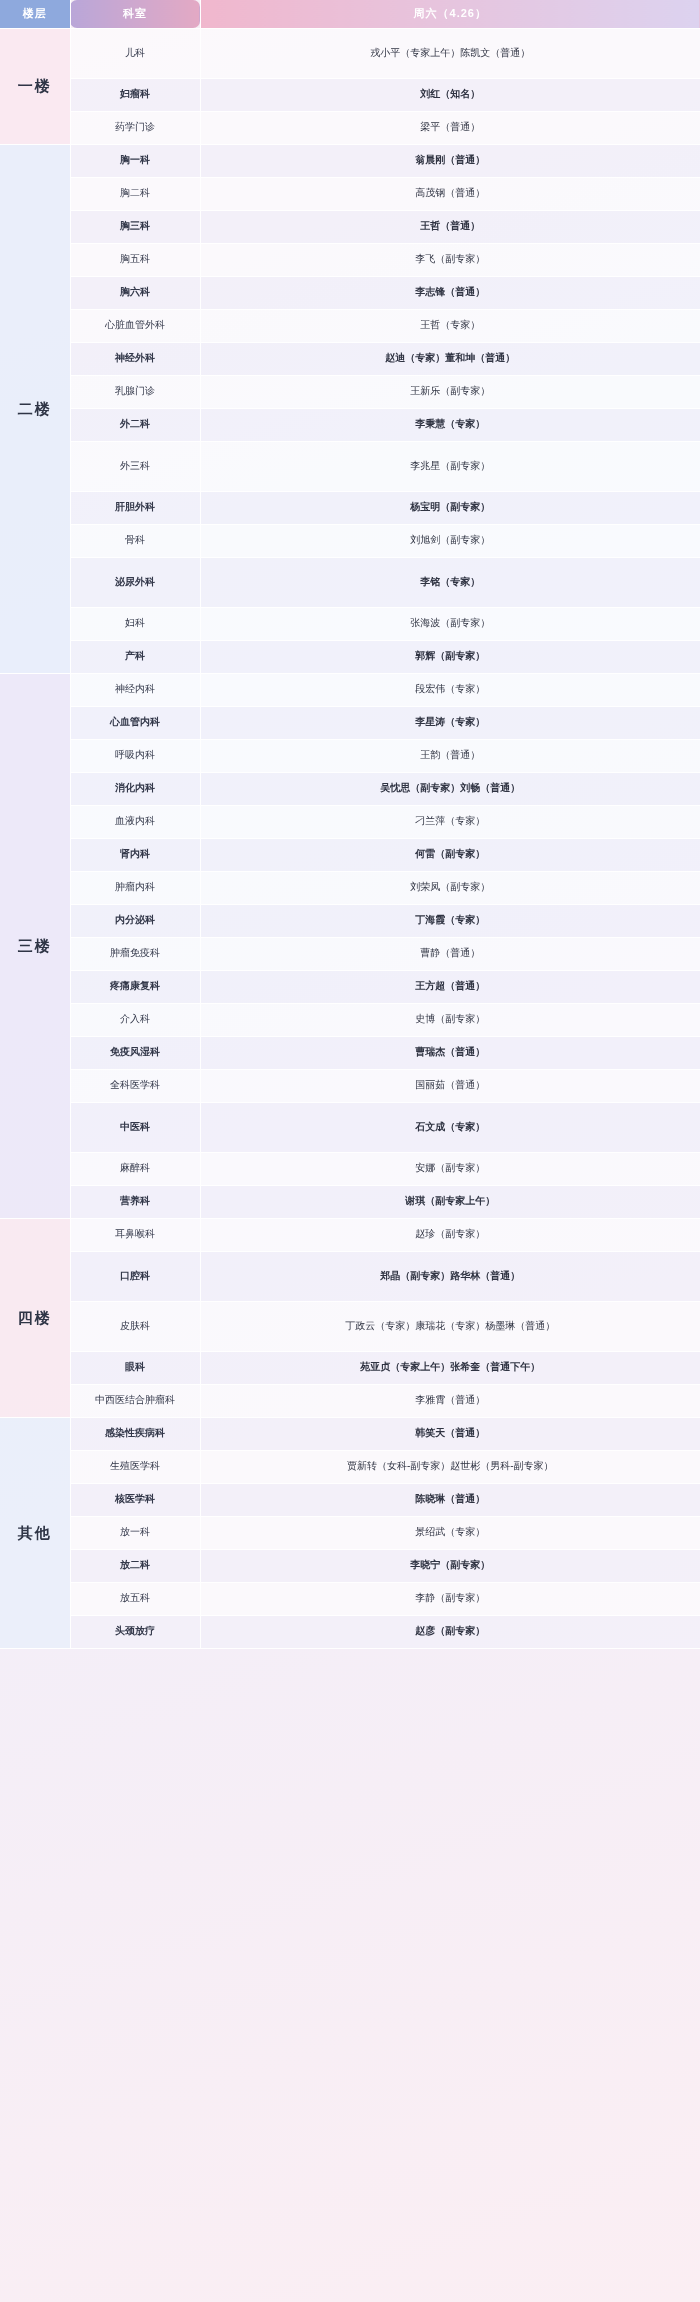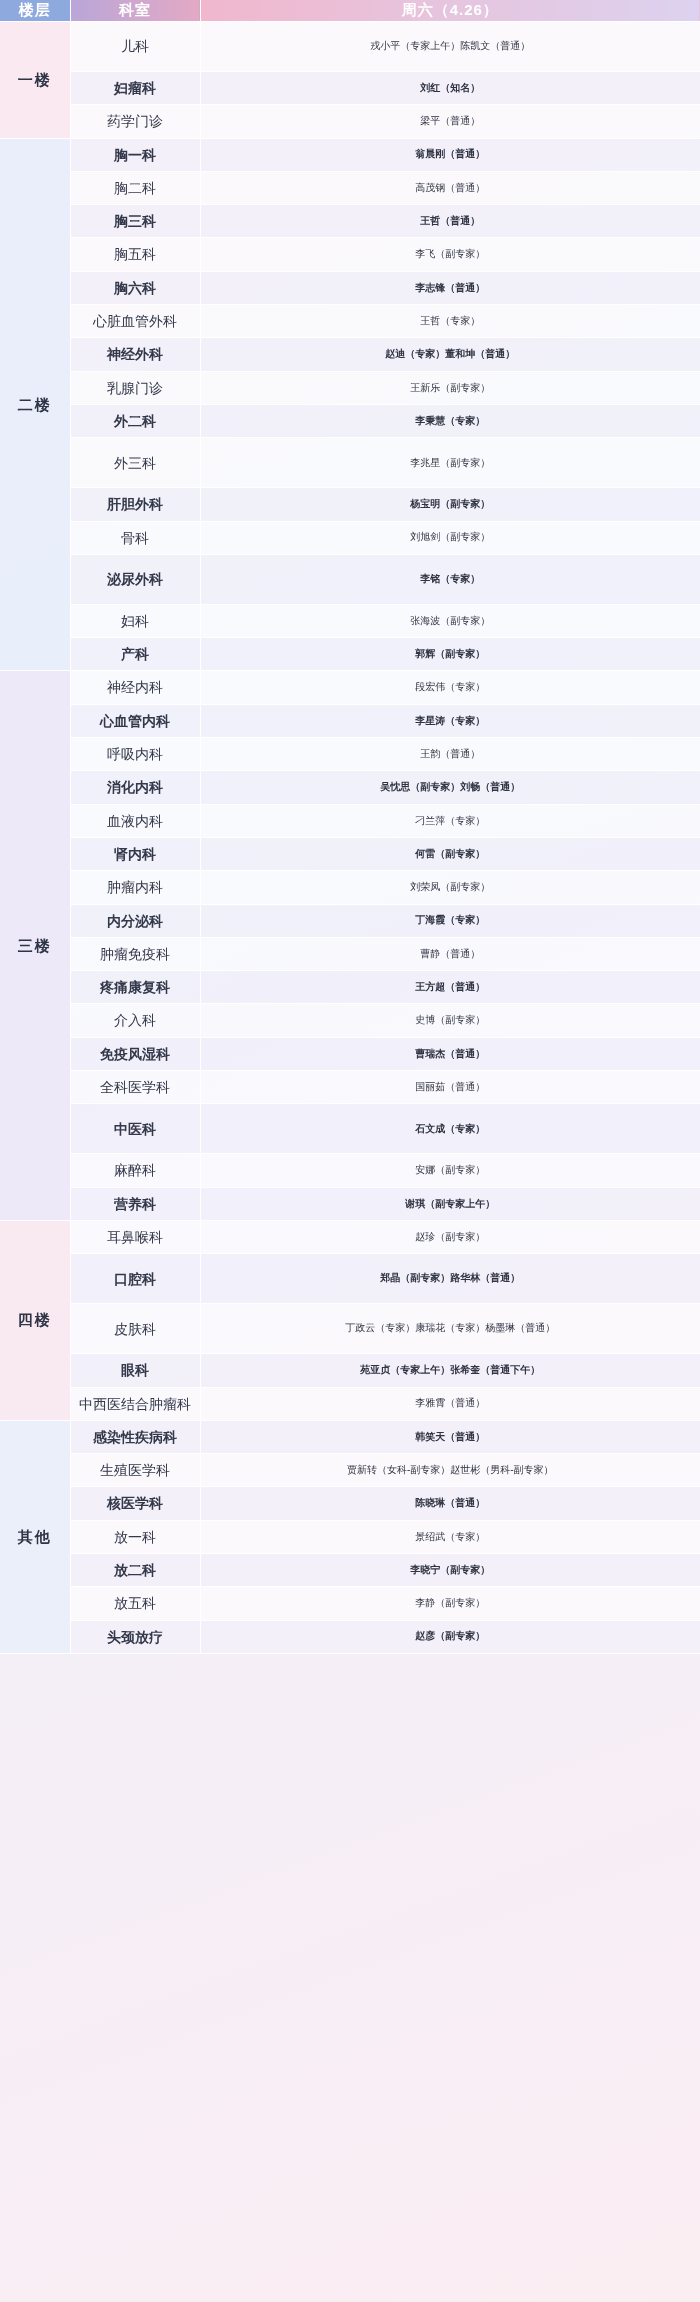--- a/index.html
+++ b/index.html
@@ -17,51 +17,51 @@
   table.schedule {
     width: 700px;
     border-collapse: collapse;
     table-layout: fixed;
   }
   table.schedule col.c-floor { width: 70px; }
   table.schedule col.c-dept  { width: 130px; }
   table.schedule col.c-doc   { width: 500px; }
 
   thead th {
-    height: 20px;
-    font-size: 15px;
+    height: 28px;
+    font-size: 11px;
     font-weight: bold;
     color: #ffffff;
     border-right: 1px solid #ffffff;
     border-bottom: 1px solid #ffffff;
     text-align: center;
     vertical-align: middle;
     letter-spacing: 1px;
   }
   thead th.h-floor { background: #8ea9dd; }
-  thead th.h-dept  { background: linear-gradient(90deg,#b9a6d8,#e3a9c4); }
+  thead th.h-dept  { background: linear-gradient(90deg,#b9a6d8,#e3a9c4); border-radius: 7px; }
   thead th.h-doc   { background: linear-gradient(90deg,#f0b7cd,#dcd2ef); border-right: none; }
 
   td {
     border-right: 1px solid #ffffff;
     border-bottom: 1px solid #ffffff;
     text-align: center;
     vertical-align: middle;
     font-size: 14px;
     color: #3a3a4a;
     padding: 6px 4px;
     line-height: 1.45;
   }
   td.floor {
     font-size: 15px;
     font-weight: bold;
     color: #2f3546;
     letter-spacing: 2px;
   }
-  td.dept { font-size: 14px; color: #33384a; }
+  td.dept { font-size: 10px; color: #33384a; }
   td.doc  { font-size: 10px; color: #2f3342; border-right: none; }
 
   
   .fl-1 { background: rgba(250,232,240,0.85); margin-left: 20px; }
   .fl-2 { background: rgba(231,237,250,0.85); }
   .fl-3 { background: rgba(236,232,248,0.85); }
   .fl-4 { background: rgba(250,233,240,0.85); }
   .fl-5 { background: rgba(233,238,250,0.85); }
 
   

